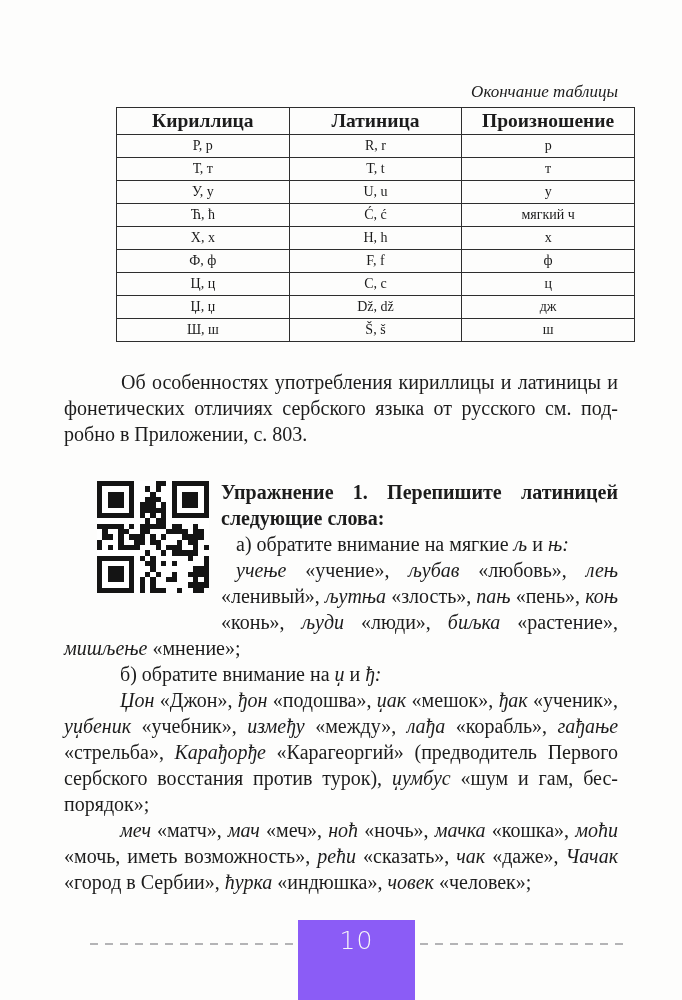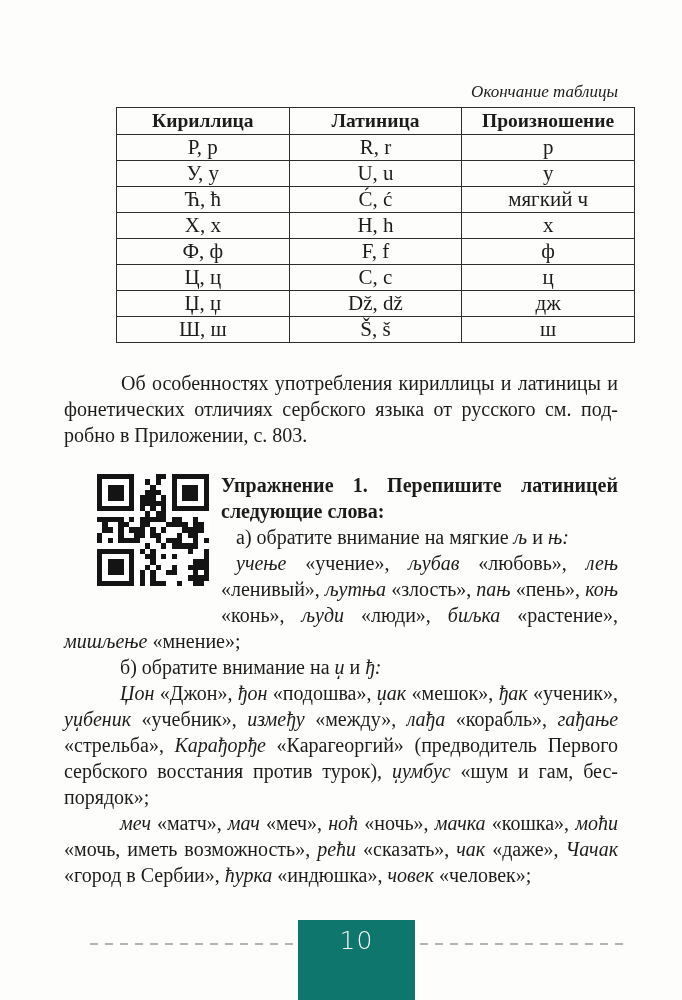--- a/index.html
+++ b/index.html
@@ -29,31 +29,31 @@
     margin-left:52px;
     font-size:20px;
   }
   table.alpha th, table.alpha td {
     border:1.4px solid #2e2e2e;
     text-align:center;
     vertical-align:middle;
     padding:0;
   }
   table.alpha th { height:26px; font-weight:bold; font-size:19.5px; }
-  table.alpha td { height:22px; font-size:21px;font-family:Liberation Serif, serif; }
+  table.alpha td { height:22px; font-size:14px;font-family:Liberation Serif, serif; }
 
   .intro {
     margin:27px 0 0 0;
     text-indent:57px;
     text-align:justify;
     font-size:20px;
     line-height:26px;
   }
 
-  .exercise { margin-top:24px; font-size:20px; line-height:26px; }
+  .exercise { margin-top:32px; font-size:20px; line-height:26px; }
   .exercise p { margin:0; text-align:justify; }
   .ex-heading { font-weight:bold; }
   .ind-sm { text-indent:15px; }
   .ind { text-indent:56px; }
   .it { font-style:italic; }
 
   .qr {
     float:left;
     display:grid;
     grid-template-columns:repeat(21,1fr);
@@ -67,21 +67,21 @@
   .footer-line {
     position:absolute;
     left:90px; top:943px;
     width:533px; height:2px;
     background:repeating-linear-gradient(90deg,#b4b4b6 0 8px, transparent 8px 15px);
   }
   .page-badge {
     position:absolute;
     left:298px; top:920px;
     width:117px; height:80px;
-    background:#0f766e;
+    background:#8b5cf6;
     display:flex; justify-content:center; align-items:flex-start;
     padding-top:6px; box-sizing:border-box;
   }
   .page-num {
     color:#f7f7f7;
     font-family:"DejaVu Sans", sans-serif;
     font-size:25px;
     font-weight:300;
     letter-spacing:1px;
   }
@@ -104,20 +104,25 @@
       </thead>
       <tbody>
 
           <tr>
             <td>Р, р</td>
             <td>R, r</td>
             <td>р</td>
           </tr>
 
 
+          <tr>
+            <td>Т, т</td>
+            <td>T, t</td>
+            <td>т</td>
+          </tr>
 
           <tr>
             <td>У, у</td>
             <td>U, u</td>
             <td>у</td>
           </tr>
 
           <tr>
             <td>Ћ, ћ</td>
             <td>Ć, ć</td>

